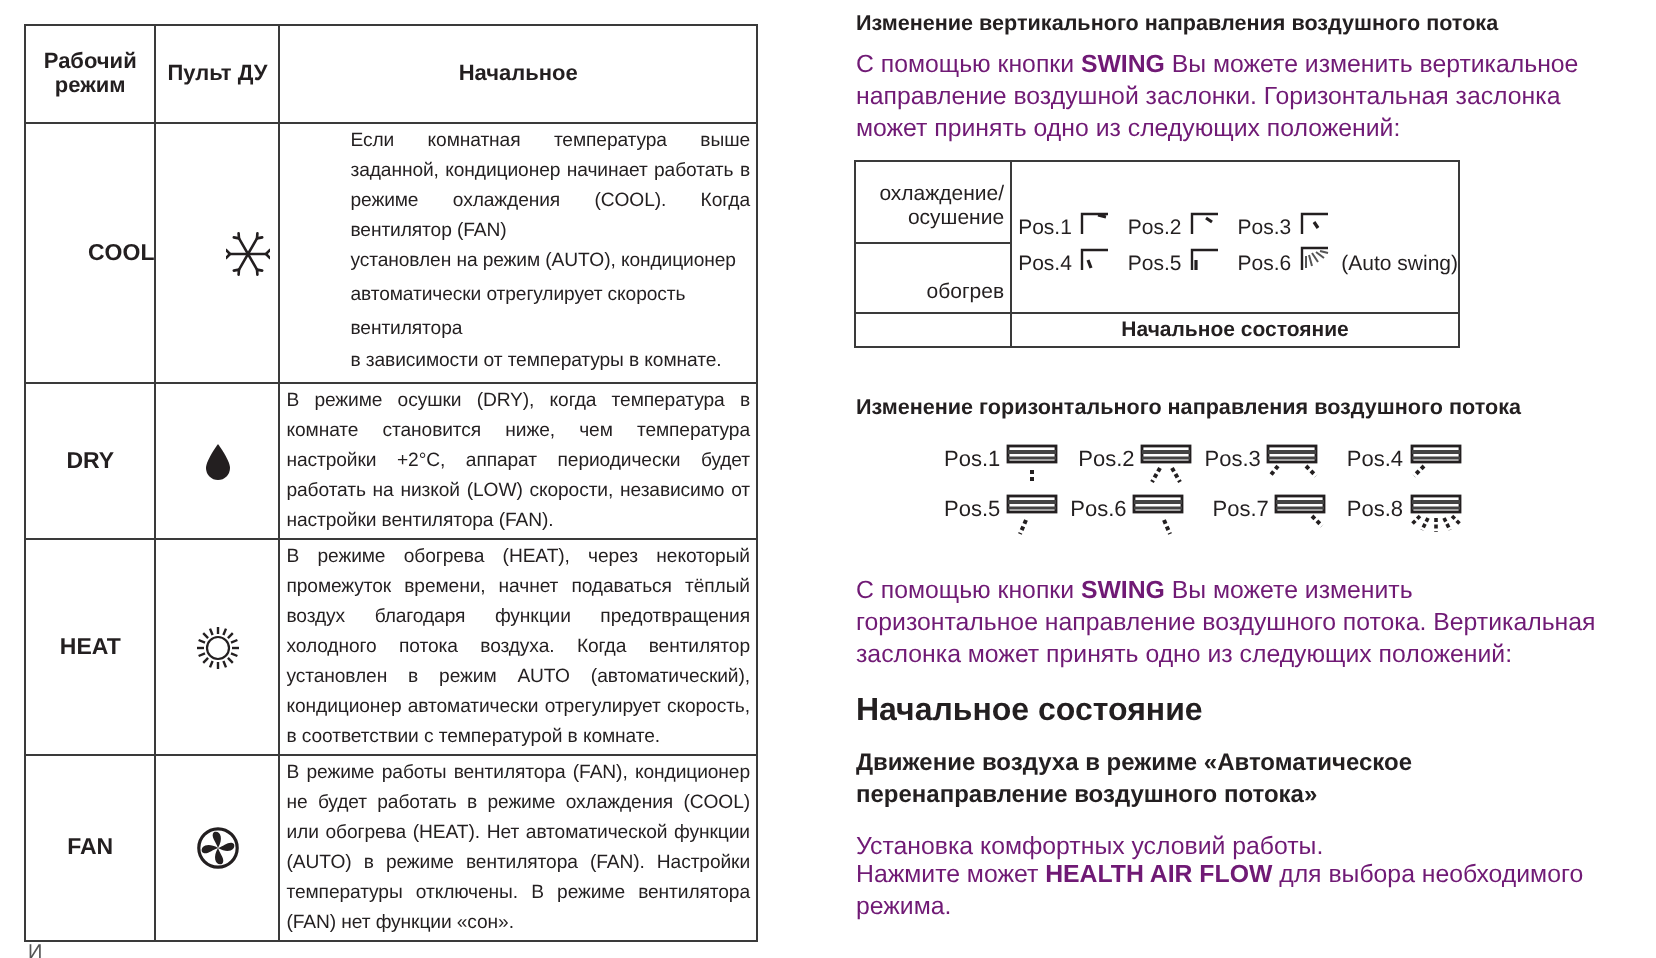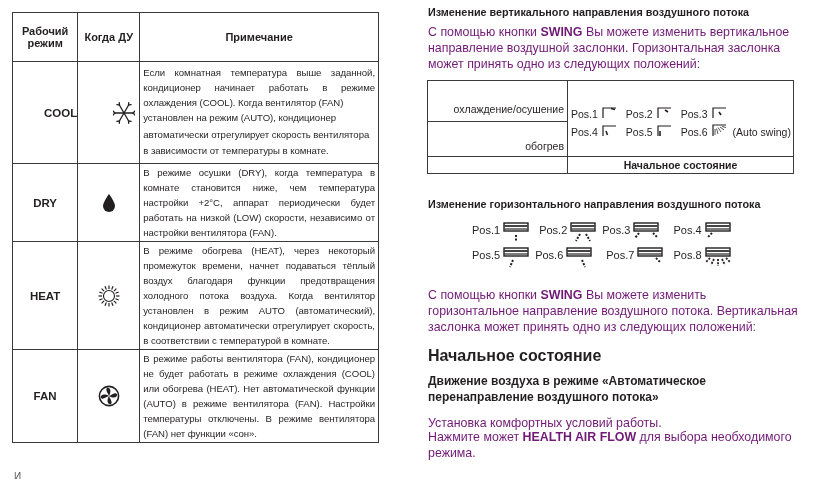--- a/index.html
+++ b/index.html
@@ -17,33 +17,33 @@
     font-weight: bold; font-size: 11px; text-align: center; vertical-align: middle;
     height: 29px; line-height: 12px; padding: 12px 2px;
   }
   .mode-table td.mode { width: 61px; text-align: center; font-weight: bold; font-size: 11.5px; }
   .mode-table td.icon { width: 62px; text-align: center; vertical-align: middle; }
   .mode-table td.note {
     padding: 1px 3px 1px 3px; font-size: 9.6px; line-height: 15px;
     text-align: justify; color: #231f20; letter-spacing: -0.05px;
   }
   .note p { margin: 0; }
-  .note.cool p { line-height: 16.8px; text-align: left; }
+  .note.cool p { line-height: 16.8px; text-align: left; margin-left: 32px; }
   .row-cool td { height: 102px; padding-left: 31px; }
   .row-dry td { height: 75px; }
   .row-heat td { height: 100px; }
   .row-fan td { height: 88px; }
   .icon svg { display: inline-block; vertical-align: middle; }
   .h-sub { position: absolute; font-weight: bold; font-size: 10.8px; color: #231f20; white-space: nowrap; }
   .para { position: absolute; font-size: 12.4px; line-height: 16px; color: #701a75; width: 372px; }
   .para b { font-weight: bold; }
 
   
   .vtable {
-    position: absolute; left: 427px; top: 80px; width: 367px;
+    position: absolute; left: 427px; top: 80px; width: 303px;
     border-collapse: collapse; border: 1.5px solid #3a3a3a; font-size: 10.5px;
   }
   .vtable td { border: 1px solid #3a3a3a; }
   .vtable td.lbl { width: 140px; text-align: right; padding-right: 3px; vertical-align: bottom; padding-bottom: 4px; font-size: 10.5px; }
   .vtable td.lbl.top { vertical-align: bottom; padding-bottom: 6px; }
   .vtable td.pos-cell { vertical-align: middle; padding-left: 3px; font-size: 10.5px; line-height: 18px; }
   .vtable td.foot { text-align: center; font-weight: bold; font-size: 10.5px; height: 17px; }
   .pos-line { white-space: nowrap; display: flex; align-items: center; gap: 3px; }
   .pos-line .pl { margin-right: 1px; }
   .pos-line .vi { margin-right: 6px; }
@@ -59,22 +59,22 @@
 
   .stray { position: absolute; left: 14px; top: 471px; font-size: 10px; color: #555; }
 </style>
 </head>
 <body>
 
 <table class="mode-table">
   <thead>
     <tr>
       <th style="width:61px">Рабочий режим</th>
-      <th style="width:62px">Когда ДУ</th>
-      <th>Примечание</th>
+      <th style="width:62px">Пульт ДУ</th>
+      <th>Начальное</th>
     </tr>
   </thead>
   <tbody>
     <tr class="row-cool">
       <td class="mode">COOL</td>
       <td class="icon">
         <span>
           <svg width="22" height="22" viewBox="-11 -11 22 22" stroke="#231f20" stroke-width="1.3" fill="none" stroke-linecap="round">
             <g>
               <line x1="-9" y1="0" x2="9" y2="0"></line>

